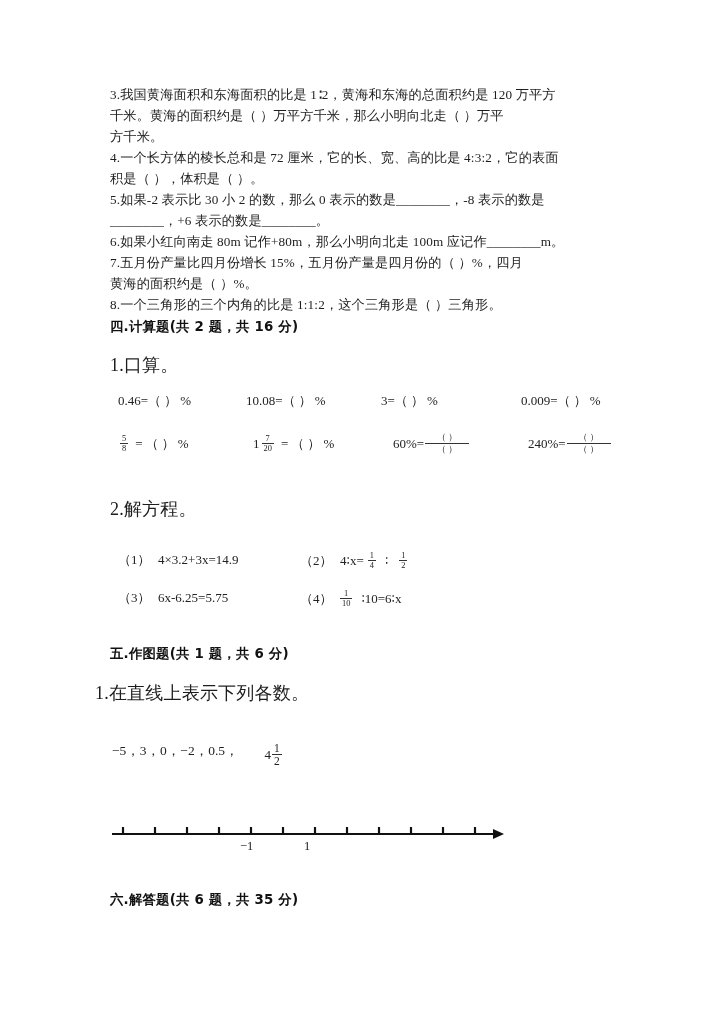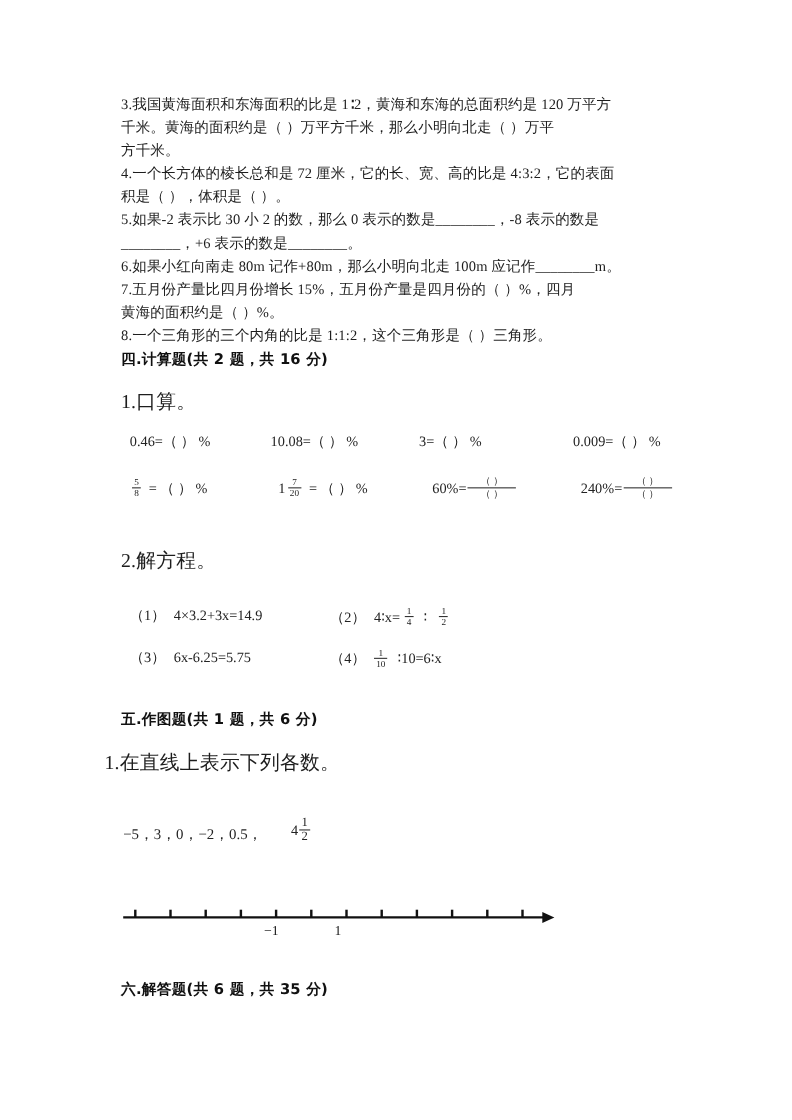--- a/index.html
+++ b/index.html
@@ -102,21 +102,21 @@
     top: -0.5px;
   }
   .bfrac .num { text-align: center; padding: 0 3px; }
   .bfrac .den { text-align: center; padding: 0 3px; border-top: 1px solid #333; }
 
   
   .numlist {
     font-size: 13.5px;
     color: #222;
     display: flex;
-    align-items: flex-end;
+    align-items: flex-start;
     white-space: nowrap;
   }
   .numlist .big-mixed { font-size: 19px; margin-left: 26px; }
   .numlist .big-mixed .frac { font-size: 11.5px; margin: 0 1px; }
 
   
   .numberline { position: relative; }
   .nl-label {
     position: absolute;
     font-size: 12.5px;

